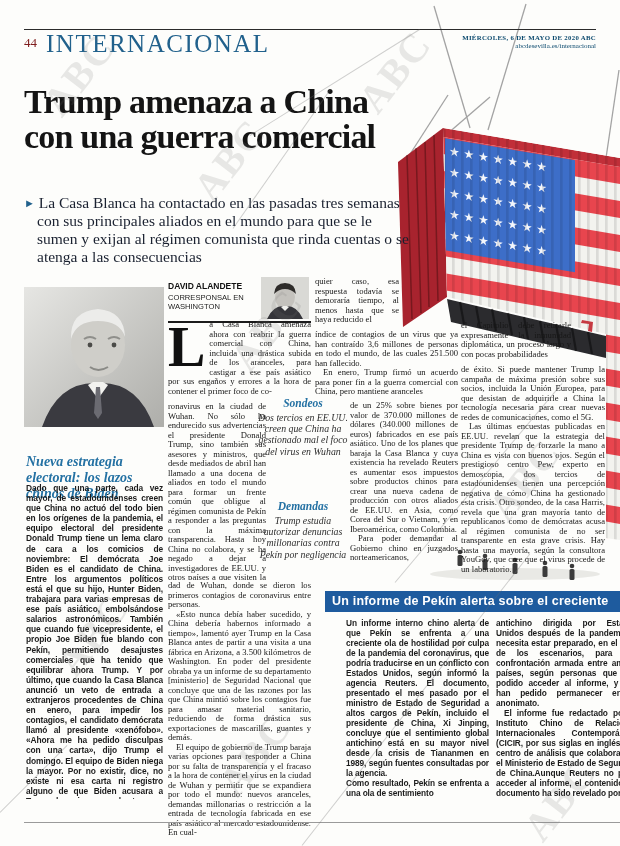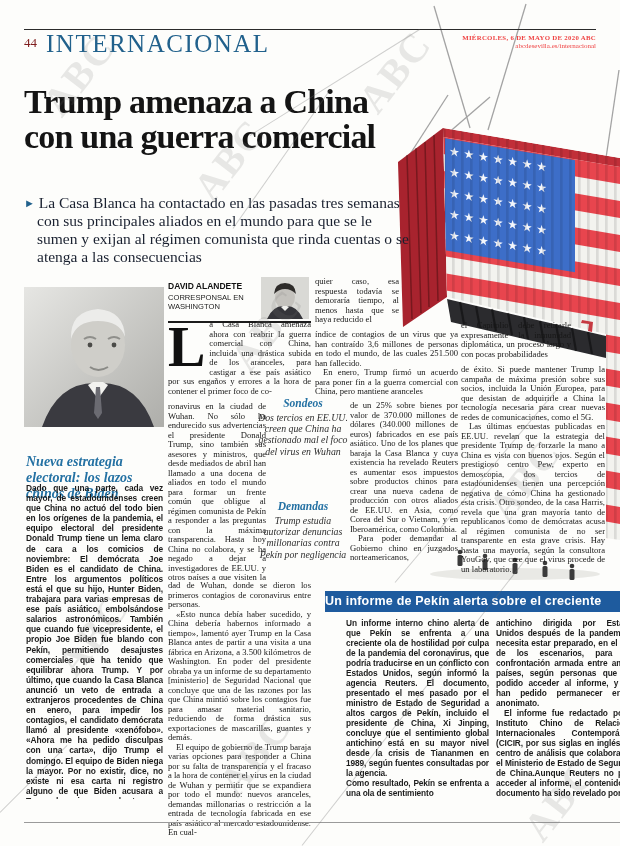--- a/index.html
+++ b/index.html
@@ -5,21 +5,21 @@
   html,body{margin:0;padding:0;background:#e9e9e7;}
   .page{position:relative;width:620px;height:846px;background:#fdfdfb;overflow:hidden;
         font-family:"Liberation Serif",serif;}
   .abs{position:absolute;}
 
   
   .top-rule{left:24px;top:29px;width:572px;height:1px;background:#2b2b2b;}
   .page-num{left:24px;top:36px;font:400 13px/13px "Liberation Serif",serif;color:#7f1d1d;}
   .section-title{left:46px;top:31px;font:400 25px/25px "Liberation Serif",serif;
                  color:#21618c;letter-spacing:1.5px;}
-  .dateline{right:24px;top:34px;text-align:right;color:#ef4444;}
+  .dateline{right:24px;top:34px;text-align:right;color:#0c4a6e;}
   .dateline .d1{font:700 6.8px/8px "Liberation Serif",serif;letter-spacing:.3px;}
   .dateline .d2{font:400 7px/9px "Liberation Serif",serif;}
 
   
   .headline{left:24px;top:84px;width:430px;font:700 34px/35px "Liberation Serif",serif;
             color:#141414;letter-spacing:-0.8px;}
   .subhead{left:24px;top:194px;width:372px;font:400 15.5px/18px "Liberation Serif",serif;
            color:#1a2130;padding-left:13px;text-indent:-13px;}
   .subhead .bullet{color:#21618c;font-size:11px;vertical-align:1px;}
 
@@ -54,21 +54,21 @@
 
   
   .pullquote{width:94px;text-align:center;}
   .pq1{left:256px;top:397px;}
   .pq2{left:256px;top:500px;}
   .pq-label{font:italic 700 11.5px/13px "Liberation Serif",serif;color:#2471a3;margin-bottom:2px;}
   .pq-text{font:italic 400 9.8px/11.2px "Liberation Serif",serif;color:#2e2e2e;}
 
   
   .box-bar{left:325px;top:591px;width:295px;height:21px;background:#1e5b9e;}
-  .box-title{font:700 12.5px/21px "Liberation Sans",sans-serif;color:#fff;
+  .box-title{font:700 12.5px/21px "Liberation Sans",sans-serif;color:#fff;padding-left:7px;
              letter-spacing:.2px;white-space:nowrap;overflow:hidden;}
   .box-col1{left:328px;top:618px;width:143px;height:198px;overflow:hidden;}
   .box-col2{left:478px;top:618px;width:142px;height:198px;overflow:hidden;}
   .box-body{font:700 8.3px/10px "Liberation Sans",sans-serif;color:#1c1c1c;text-align:justify;letter-spacing:-0.1px;margin-left:18px;}
 
   .bottom-rule{left:24px;top:822px;width:596px;height:1px;background:#9a9a9a;}
 
   
   .wm{font:700 40px/40px "Liberation Serif",serif;color:rgba(120,120,120,0.16);
       transform:rotate(-52deg);letter-spacing:2px;pointer-events:none;}

